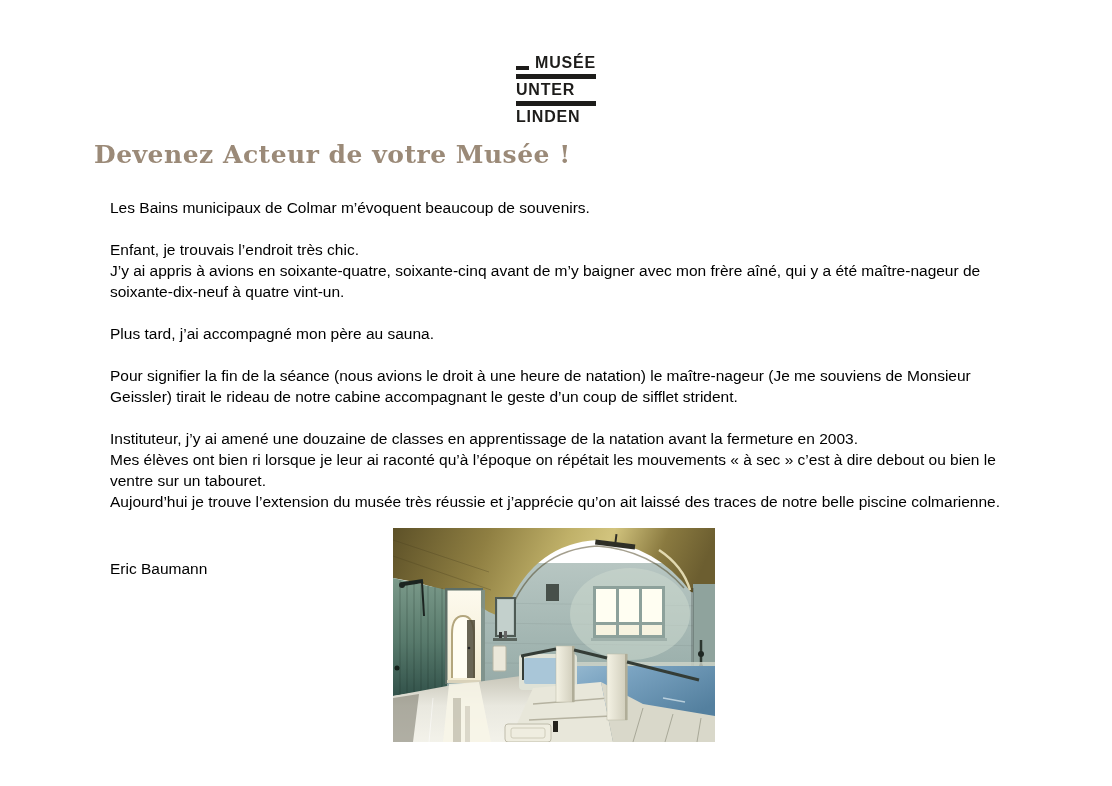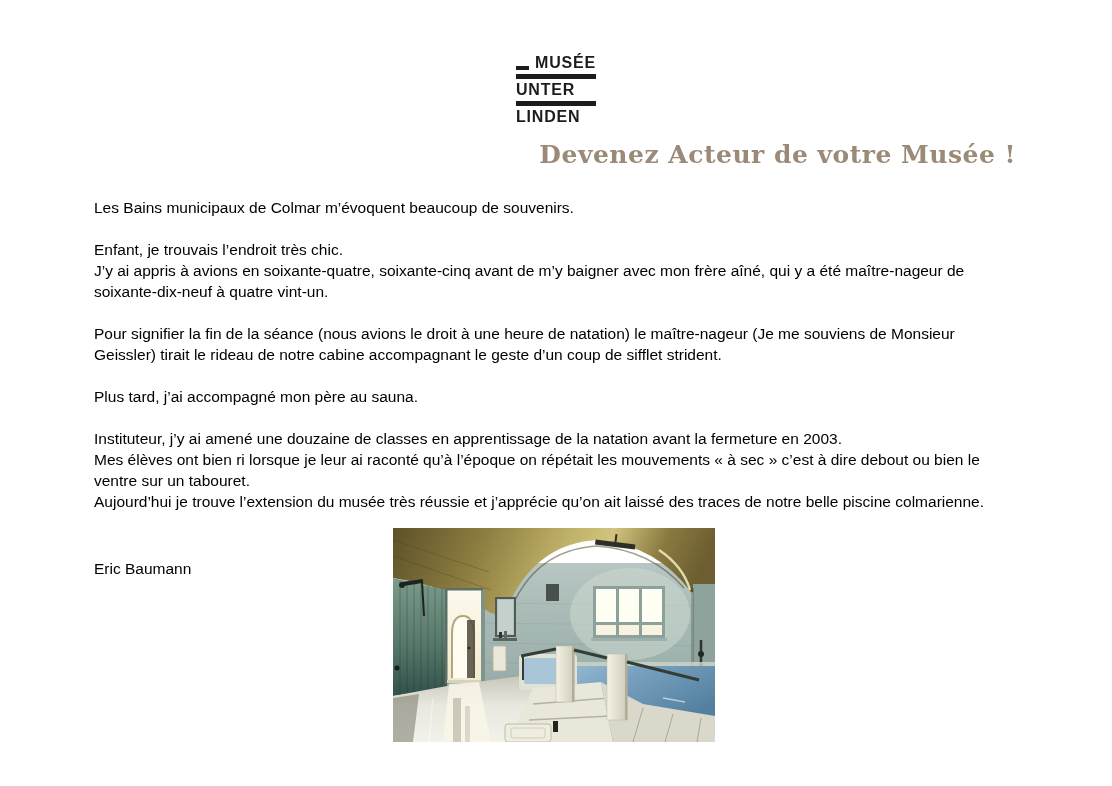--- a/index.html
+++ b/index.html
@@ -24,21 +24,21 @@
   .content{position:absolute;left:94px;top:140px;width:922px;}
   .title{
     margin:0 0 27px 0;
     font-family:"DejaVu Serif", serif;
     font-weight:bold;
     font-size:25px;line-height:30px;
     letter-spacing:0.5px;
     color:#9b8a78;
   }
   .content p{
-    margin:0 0 21px 0;
+    margin:0 0 21px 16px;
     font-size:15.5px;line-height:21px;
     white-space:pre-line;
   }
   .signature{margin-top:46px !important;}
   
   .photo{
     position:absolute;left:393px;top:528px;
     width:322px;height:214px;margin:0;padding:0;
   }
   .photo svg{display:block;width:322px;height:214px;}
@@ -53,26 +53,26 @@
       <span class="logo-dash"></span>
       <span class="logo-word">MUSÉE</span>
     </div>
     <div class="logo-bar"></div>
     <div class="logo-word">UNTER</div>
     <div class="logo-bar"></div>
     <div class="logo-word">LINDEN</div>
   </div>
 
   <div class="content">
-    <h1 class="title" style="color: rgb(155, 138, 120); text-align: right;">Devenez Acteur de votre Musée !</h1>
+    <h1 class="title" style="color: rgb(155, 138, 120);">Devenez Acteur de votre Musée !</h1>
     <p>Les Bains municipaux de Colmar m’évoquent beaucoup de souvenirs.</p>
     <p>Enfant, je trouvais l’endroit très chic.
 J’y ai appris à avions en soixante-quatre, soixante-cinq avant de m’y baigner avec mon frère aîné, qui y a été maître-nageur de soixante-dix-neuf à quatre vint-un.</p>
+    <p>Plus tard, j’ai accompagné mon père au sauna.</p>
     <p>Pour signifier la fin de la séance (nous avions le droit à une heure de natation) le maître-nageur (Je me souviens de Monsieur Geissler) tirait le rideau de notre cabine accompagnant le geste d’un coup de sifflet strident.</p>
-    <p>Plus tard, j’ai accompagné mon père au sauna.</p>
     <p>Instituteur, j’y ai amené une douzaine de classes en apprentissage de la natation avant la fermeture en 2003.
 Mes élèves ont bien ri lorsque je leur ai raconté qu’à l’époque on répétait les mouvements « à sec » c’est à dire debout ou bien le ventre sur un tabouret.
 Aujourd’hui je trouve l’extension du musée très réussie et j’apprécie qu’on ait laissé des traces de notre belle piscine colmarienne.</p>
     <p class="signature">Eric Baumann</p>
   </div>
 
   <figure class="photo">
     <svg viewBox="0 0 322 214" xmlns="http://www.w3.org/2000/svg">
       <defs>
         <linearGradient id="gWall" x1="0" y1="0" x2="0" y2="1">

